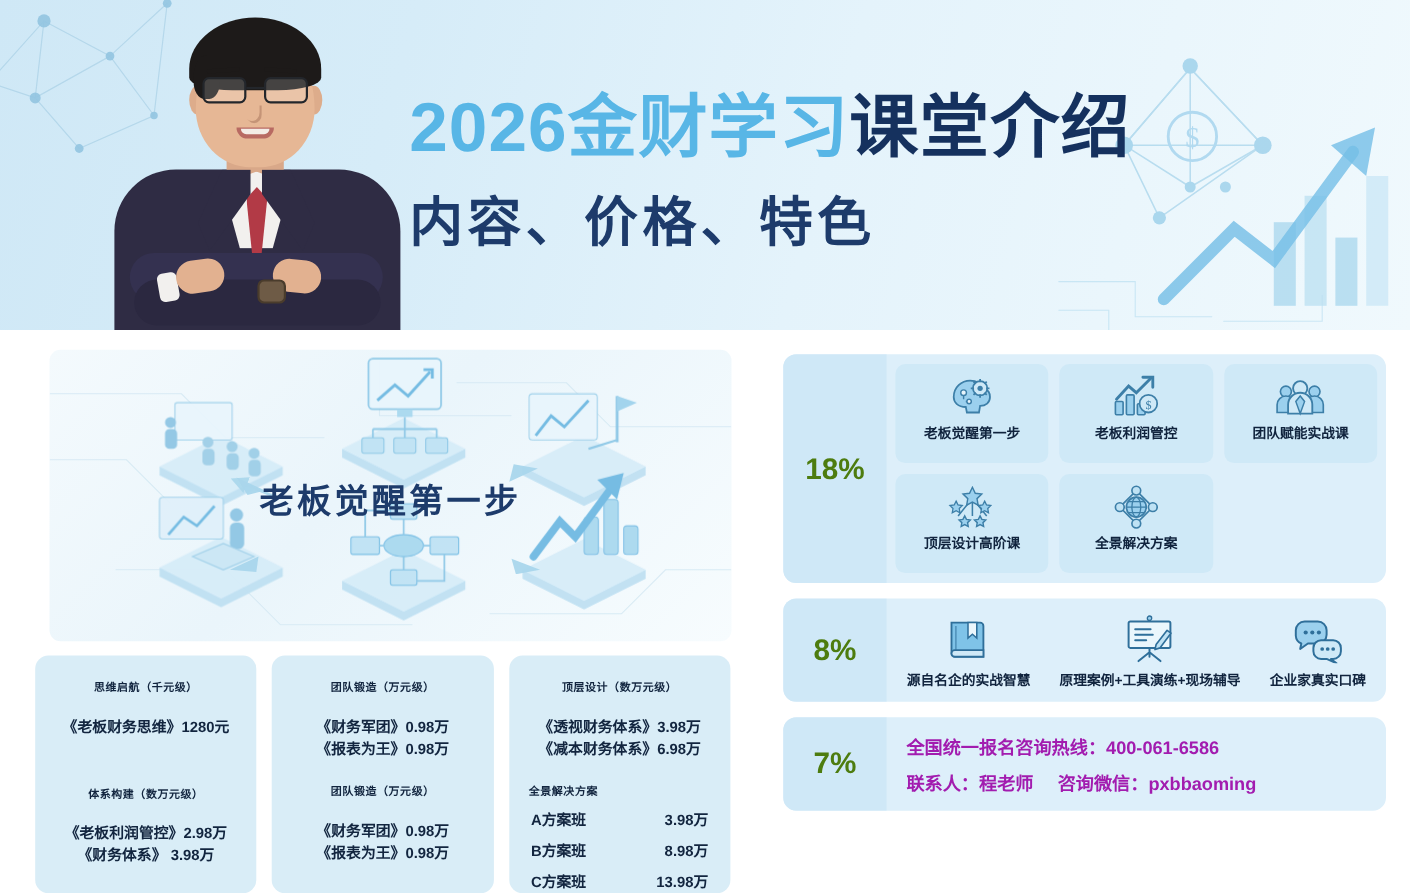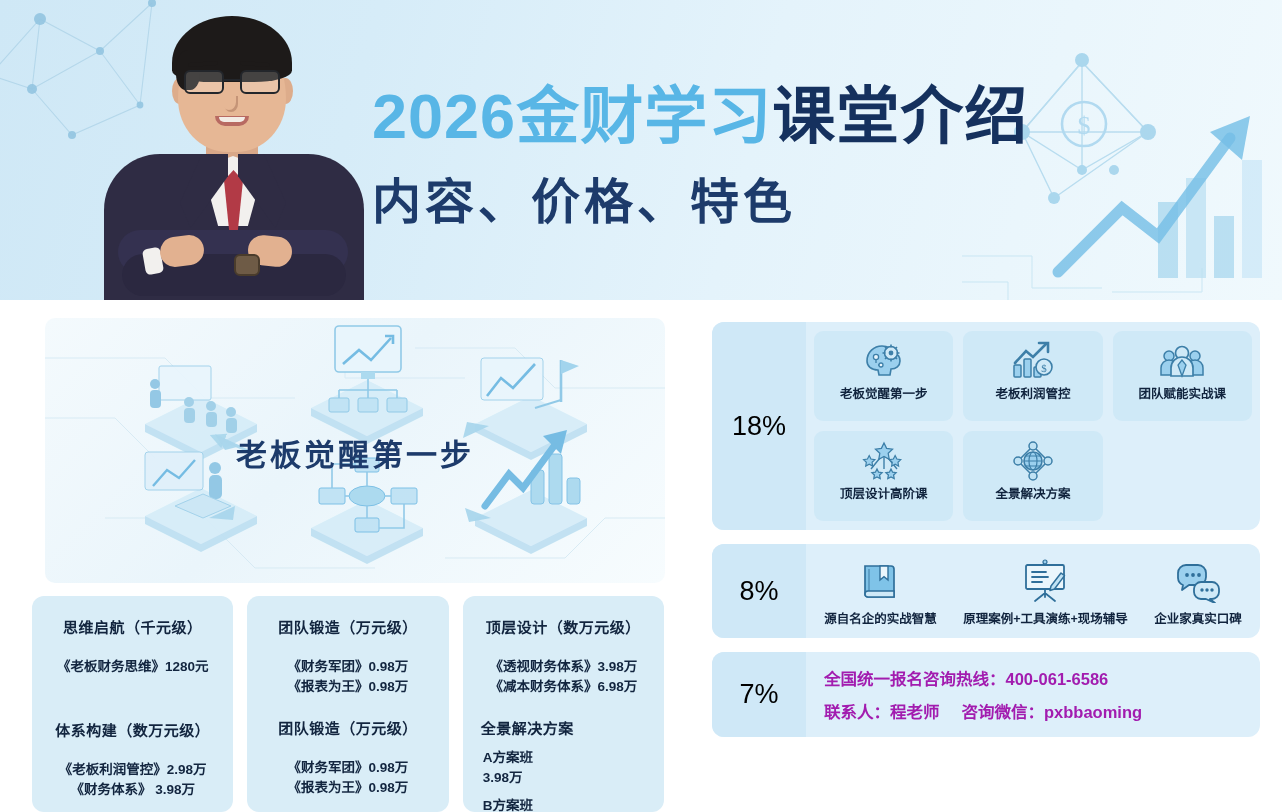--- a/index.html
+++ b/index.html
@@ -67,32 +67,32 @@
 
   
   .illus{position:absolute;left:45px;top:18px;width:620px;height:265px;border-radius:10px;overflow:hidden;
     background:linear-gradient(135deg,#f4fafd 0%,#eaf5fb 45%,#f7fcfe 100%);}
   .illus-label{position:absolute;left:0;right:0;top:112px;text-align:center;font-size:31px;font-weight:700;
     color:#1d3b6b;letter-spacing:3px;z-index:5;}
 
   
   .price-row{position:absolute;left:32px;top:296px;width:632px;height:216px;display:flex;gap:14px;}
   .price-card{flex:1;background:#d9edf7;border-radius:12px;padding:20px 12px 10px;}
-  .pc-title{font-size:15px;font-weight:700;color:#12253f;text-align:center;letter-spacing:.5px;white-space:nowrap;}
+  .pc-title{font-size:10px;font-weight:700;color:#12253f;text-align:center;letter-spacing:.5px;white-space:nowrap;}
   .pc-line{font-size:13.5px;color:#12253f;font-weight:600;text-align:center;white-space:nowrap;}
   .pc-line.lead{margin-top:18px;}
   .pc-gap{height:22px;}
   .pc-plan{display:flex;justify-content:space-between;font-size:13.5px;font-weight:600;color:#12253f;
-    margin-top:8px;padding:0 8px;flex-direction:column;}
+    margin-top:8px;padding:0 8px;}
 
   
   .rightcol{position:absolute;left:712px;top:22px;width:548px;}
   .block{display:flex;border-radius:12px;overflow:hidden;margin-bottom:14px;background:#ddeffa;}
   .pct{flex:0 0 94px;background:#cfe8f7;display:flex;align-items:center;justify-content:center;
-    font-size:27px;font-weight:400;color:#000000;}
+    font-size:27px;font-weight:700;color:#4d7c0f;}
   .blk-body{flex:1;padding:9px 8px;}
 
   .grid6{display:grid;grid-template-columns:repeat(3,1fr);gap:10px;}
   .tile{background:#cfe9f7;border-radius:9px;padding:9px 4px 7px;display:flex;flex-direction:column;
     align-items:center;justify-content:flex-start;gap:5px;min-height:90px;}
   .tile-ico{height:42px;display:flex;align-items:center;justify-content:center;}
   .tile-lb{font-size:12.5px;font-weight:700;color:#10233d;text-align:right;line-height:1.2;white-space:nowrap;}
 
   .row3{display:flex;align-items:flex-end;justify-content:space-around;padding:4px 2px 2px;gap:10px;}
   .r3-item{display:flex;flex-direction:column;align-items:center;gap:5px;}

